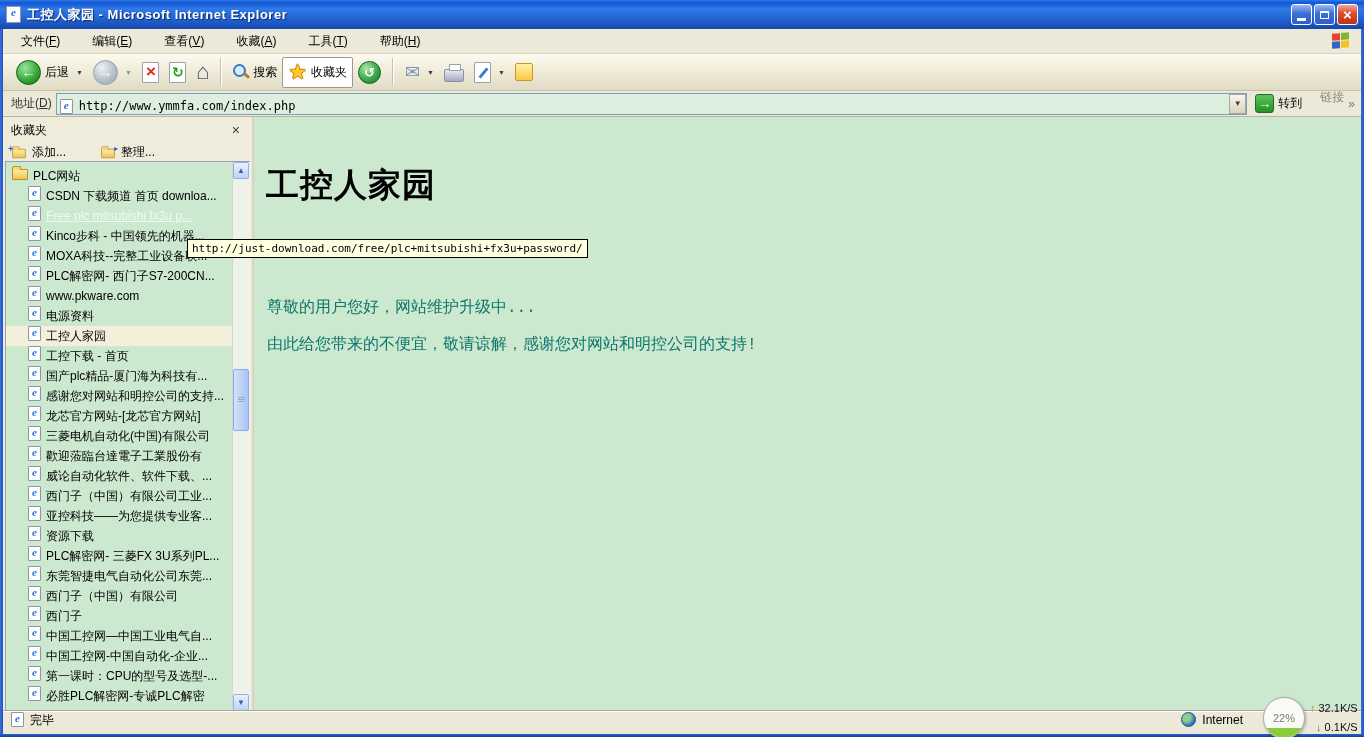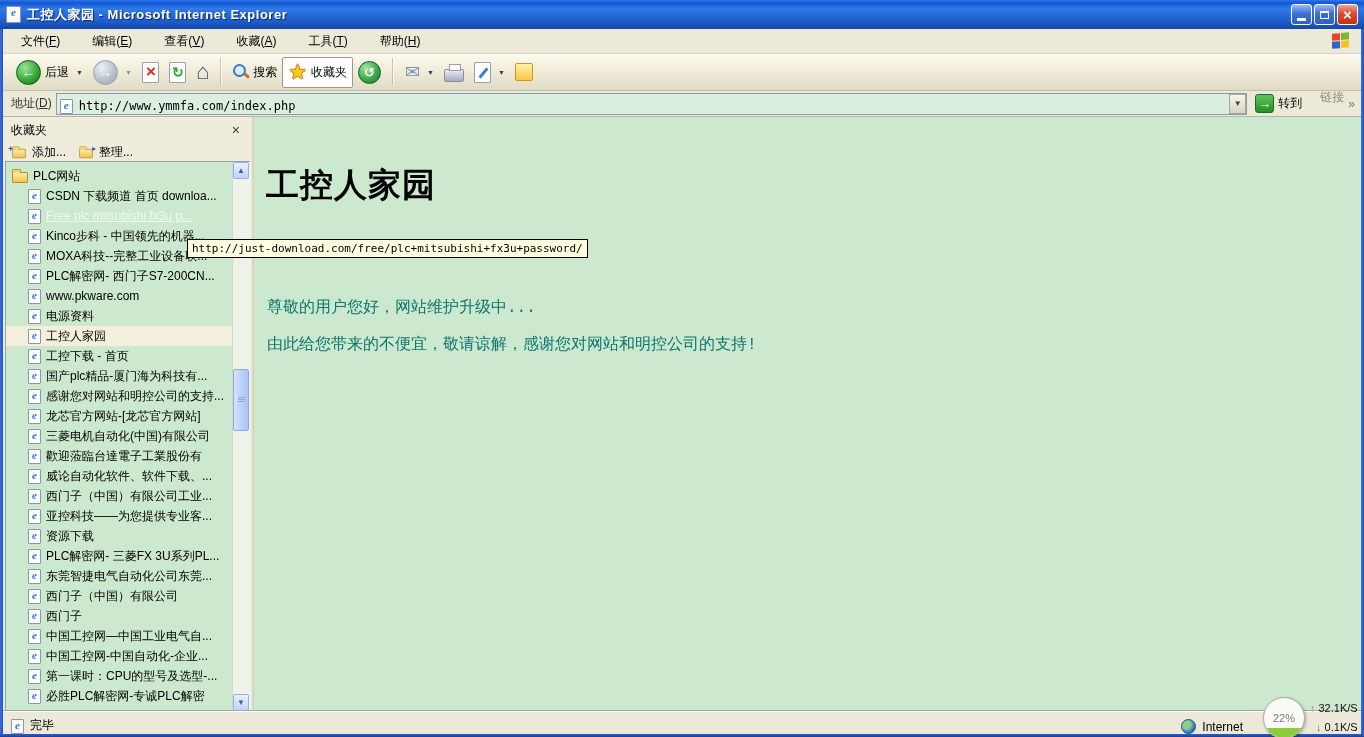--- a/index.html
+++ b/index.html
@@ -103,30 +103,30 @@
 
   
   .main{position:absolute;left:3px;top:117px;right:3px;bottom:26px;}
   .sidebar{position:absolute;left:0;top:0;width:247px;bottom:0;background:#EFECDC;}
   .splitter{position:absolute;left:247px;top:0;width:4px;bottom:0;
     background:linear-gradient(90deg,#F8F6EC,#CFCBB4);}
   .content{position:absolute;left:251px;top:0;right:0;bottom:0;background:#CCE8CF;}
 
   .fav-header{height:22px;display:flex;align-items:center;padding:2px 8px 0 8px;font-size:12px;color:#000;}
   .fav-close{margin-left:auto;font-size:14px;color:#404040;line-height:12px;padding:0 2px;}
-  .fav-tools{height:22px;display:flex;align-items:center;gap:12px;padding:0 8px;font-size:12px;}
+  .fav-tools{height:22px;display:flex;align-items:center;gap:34px;padding:0 8px;font-size:12px;}
   .fav-tool{display:flex;align-items:center;gap:5px;}
   .mini-fold{transform:scale(.85);}
   .mini-fold.add::after{content:'+';position:absolute;left:-6px;top:-7px;color:#2E56C8;font-weight:bold;font-size:11px;}
   .mini-fold.org::after{content:'▸';position:absolute;right:-5px;top:-7px;color:#2E56C8;font-size:9px;}
 
   .fav-list{position:absolute;left:2px;right:0;top:44px;bottom:0;background:#CCE8CF;
     border-top:1px solid #95A0B0;border-left:1px solid #95A0B0;box-sizing:border-box;overflow:hidden;}
   .fav-rows{position:absolute;left:0;top:0;right:17px;bottom:0;overflow:hidden;padding-top:4px;}
-  .fav-row{height:20px;line-height:20px;display:flex;align-items:center;padding-left:22px;
+  .fav-row{height:20px;line-height:20px;display:flex;padding-left:22px;
     font-size:12px;color:#000;white-space:nowrap;overflow:hidden;}
   .fav-row.is-folder{padding-left:6px;}
   .fav-label{margin-left:5px;overflow:hidden;white-space:nowrap;}
   .fav-row.selected{background:#F3EFDB;}
   .fav-row.hover .fav-label{color:#EDFBEE;text-decoration:underline;}
 
   .fav-scroll{position:absolute;right:0;top:0;bottom:0;width:17px;background:#EEF2E8;border-left:1px solid #D4D8CC;}
   .sb-btn{position:absolute;left:0;width:16px;height:17px;background:linear-gradient(#EAF1FD,#BFD3F7);
     border:1px solid #94B0E8;border-radius:2px;color:#3E5E9E;font-size:8px;text-align:center;
     line-height:15px;box-sizing:border-box;}
@@ -142,21 +142,21 @@
   .page-p{position:absolute;left:13px;margin:0;font-family:Liberation Mono, monospace;
     font-size:16px;color:#0f766e;}
   .p1{top:180px;} .p2{top:217px;}
 
   
   .tooltip{position:absolute;left:187px;top:239px;background:#FFFFE1;border:1px solid #000;
     font:11px "DejaVu Sans Mono",monospace;color:#000;padding:2px 4px;white-space:nowrap;z-index:30;}
 
   
   .statusbar{position:absolute;left:3px;right:3px;bottom:3px;height:23px;background:#ECE9D8;
-    border-top:1px solid #FFF;box-shadow:0 -1px 0 #ACA899;display:flex;align-items:flex-end;
+    border-top:1px solid #FFF;box-shadow:0 -1px 0 #ACA899;display:flex;align-items:flex-start;
     padding:0 8px;box-sizing:border-box;font-size:12px;color:#000;z-index:20;}
   .status-text{margin-left:6px;}
   .zone{display:flex;align-items:center;gap:6px;margin-left:auto;margin-right:110px;}
 
   
   .speedo{position:absolute;left:1263px;top:697px;width:100px;height:40px;z-index:50;}
   .gauge{position:absolute;left:0;top:0;width:42px;height:42px;border-radius:50%;background:#FAFAF6;
     border:1px solid #AFAFA7;overflow:hidden;box-shadow:1px 1px 3px rgba(0,0,0,.3);box-sizing:border-box;}
   .gauge-fill{position:absolute;left:0;right:0;bottom:0;height:26%;background:#8CCB3C;}
   .gauge-text{position:absolute;left:0;top:0;right:0;bottom:0;display:flex;align-items:center;

